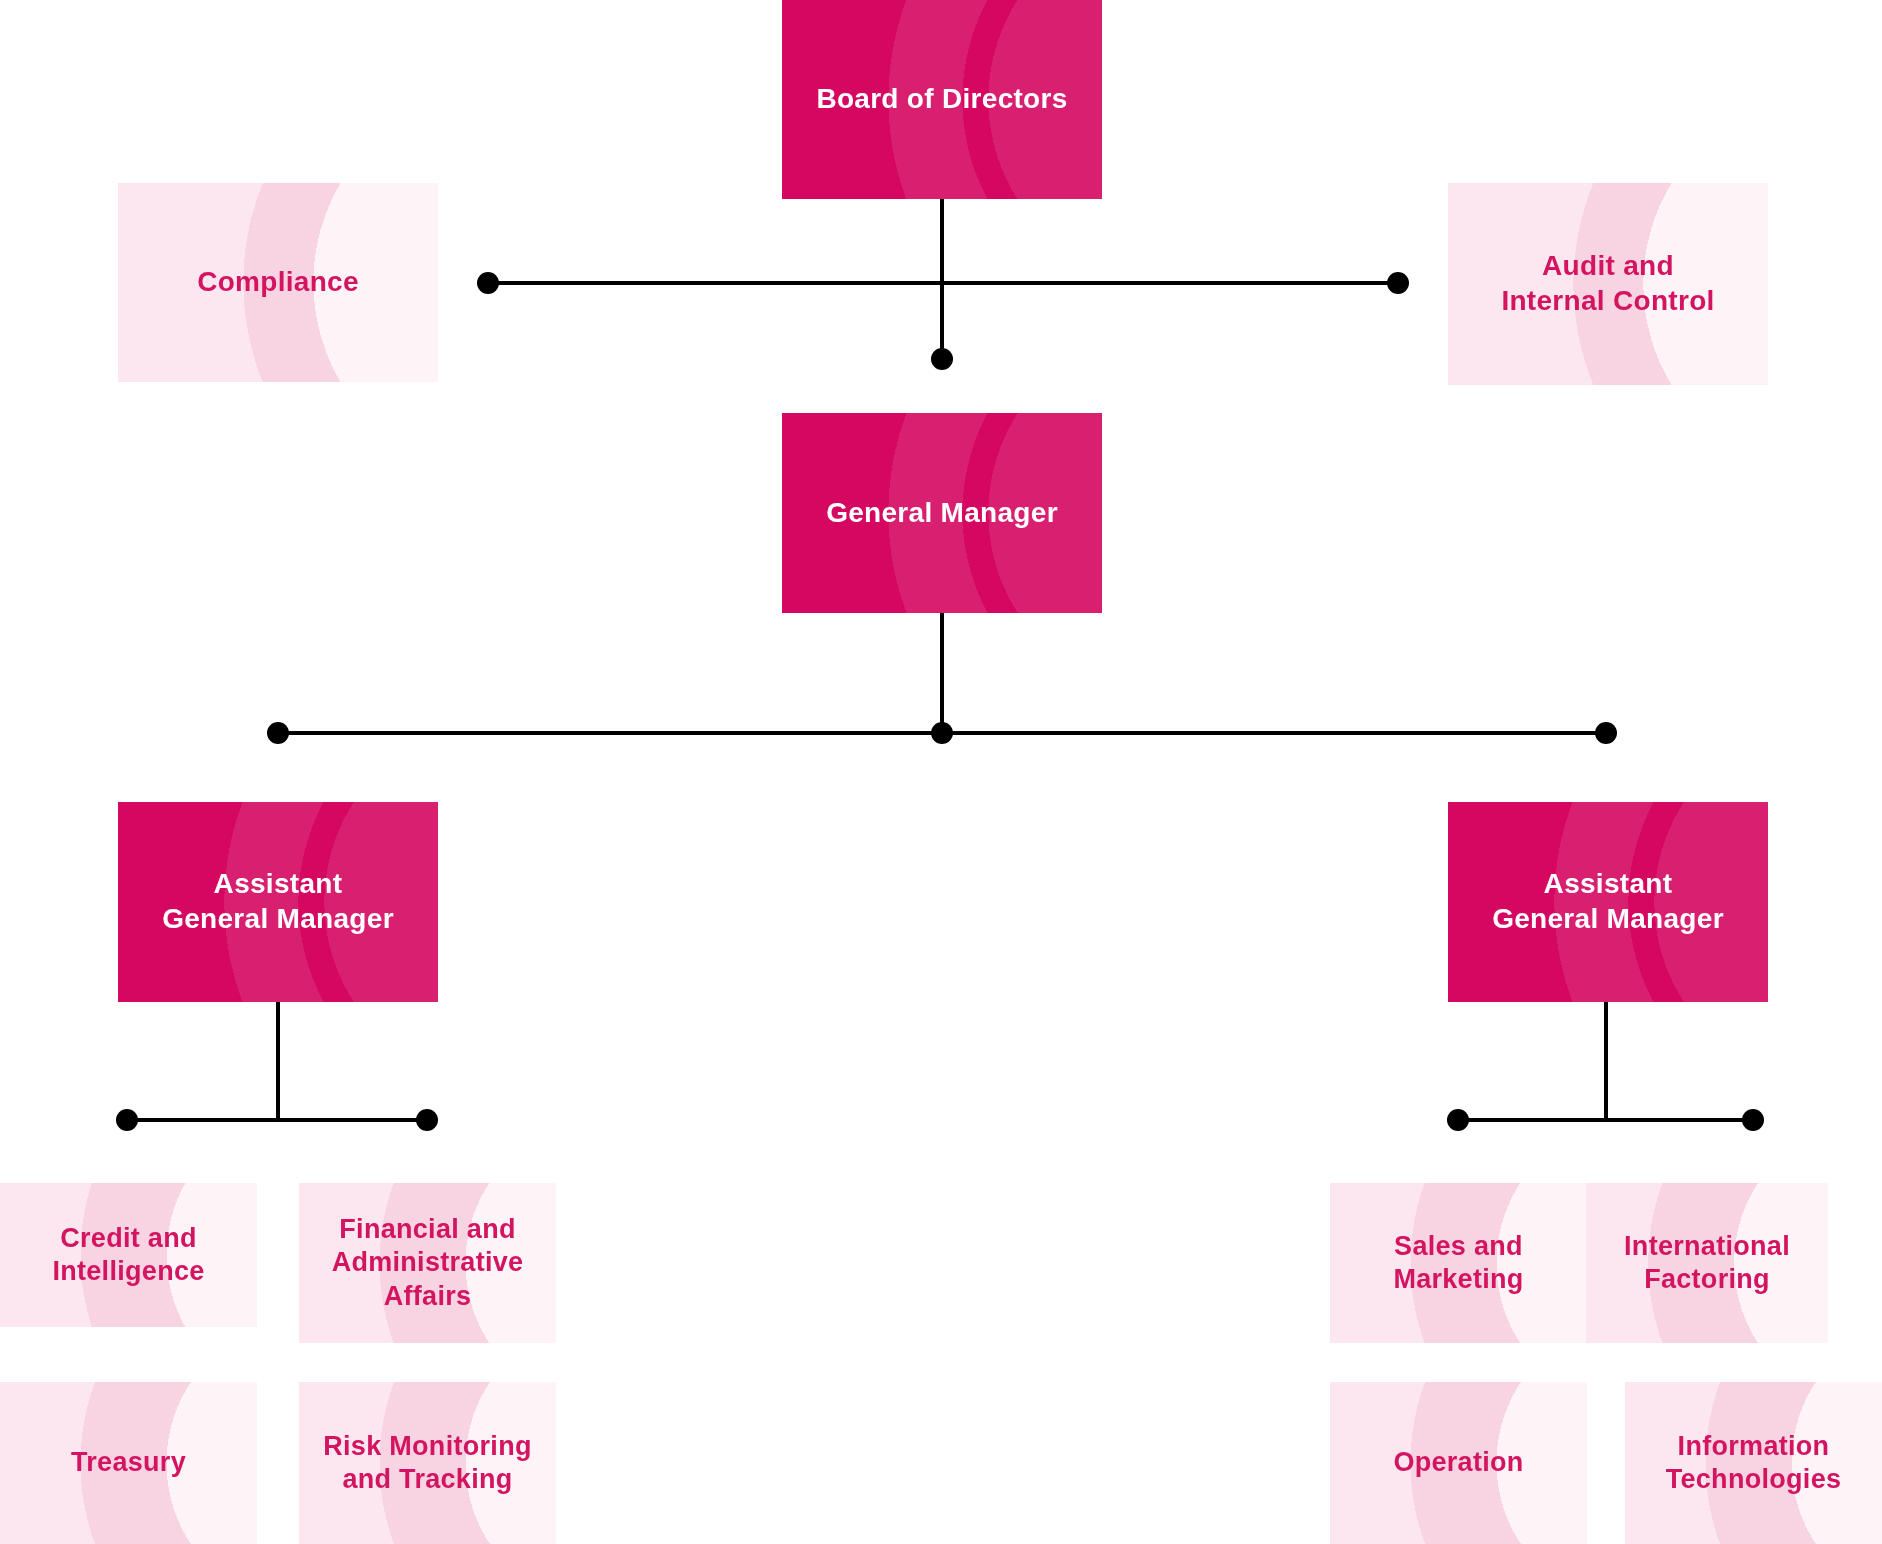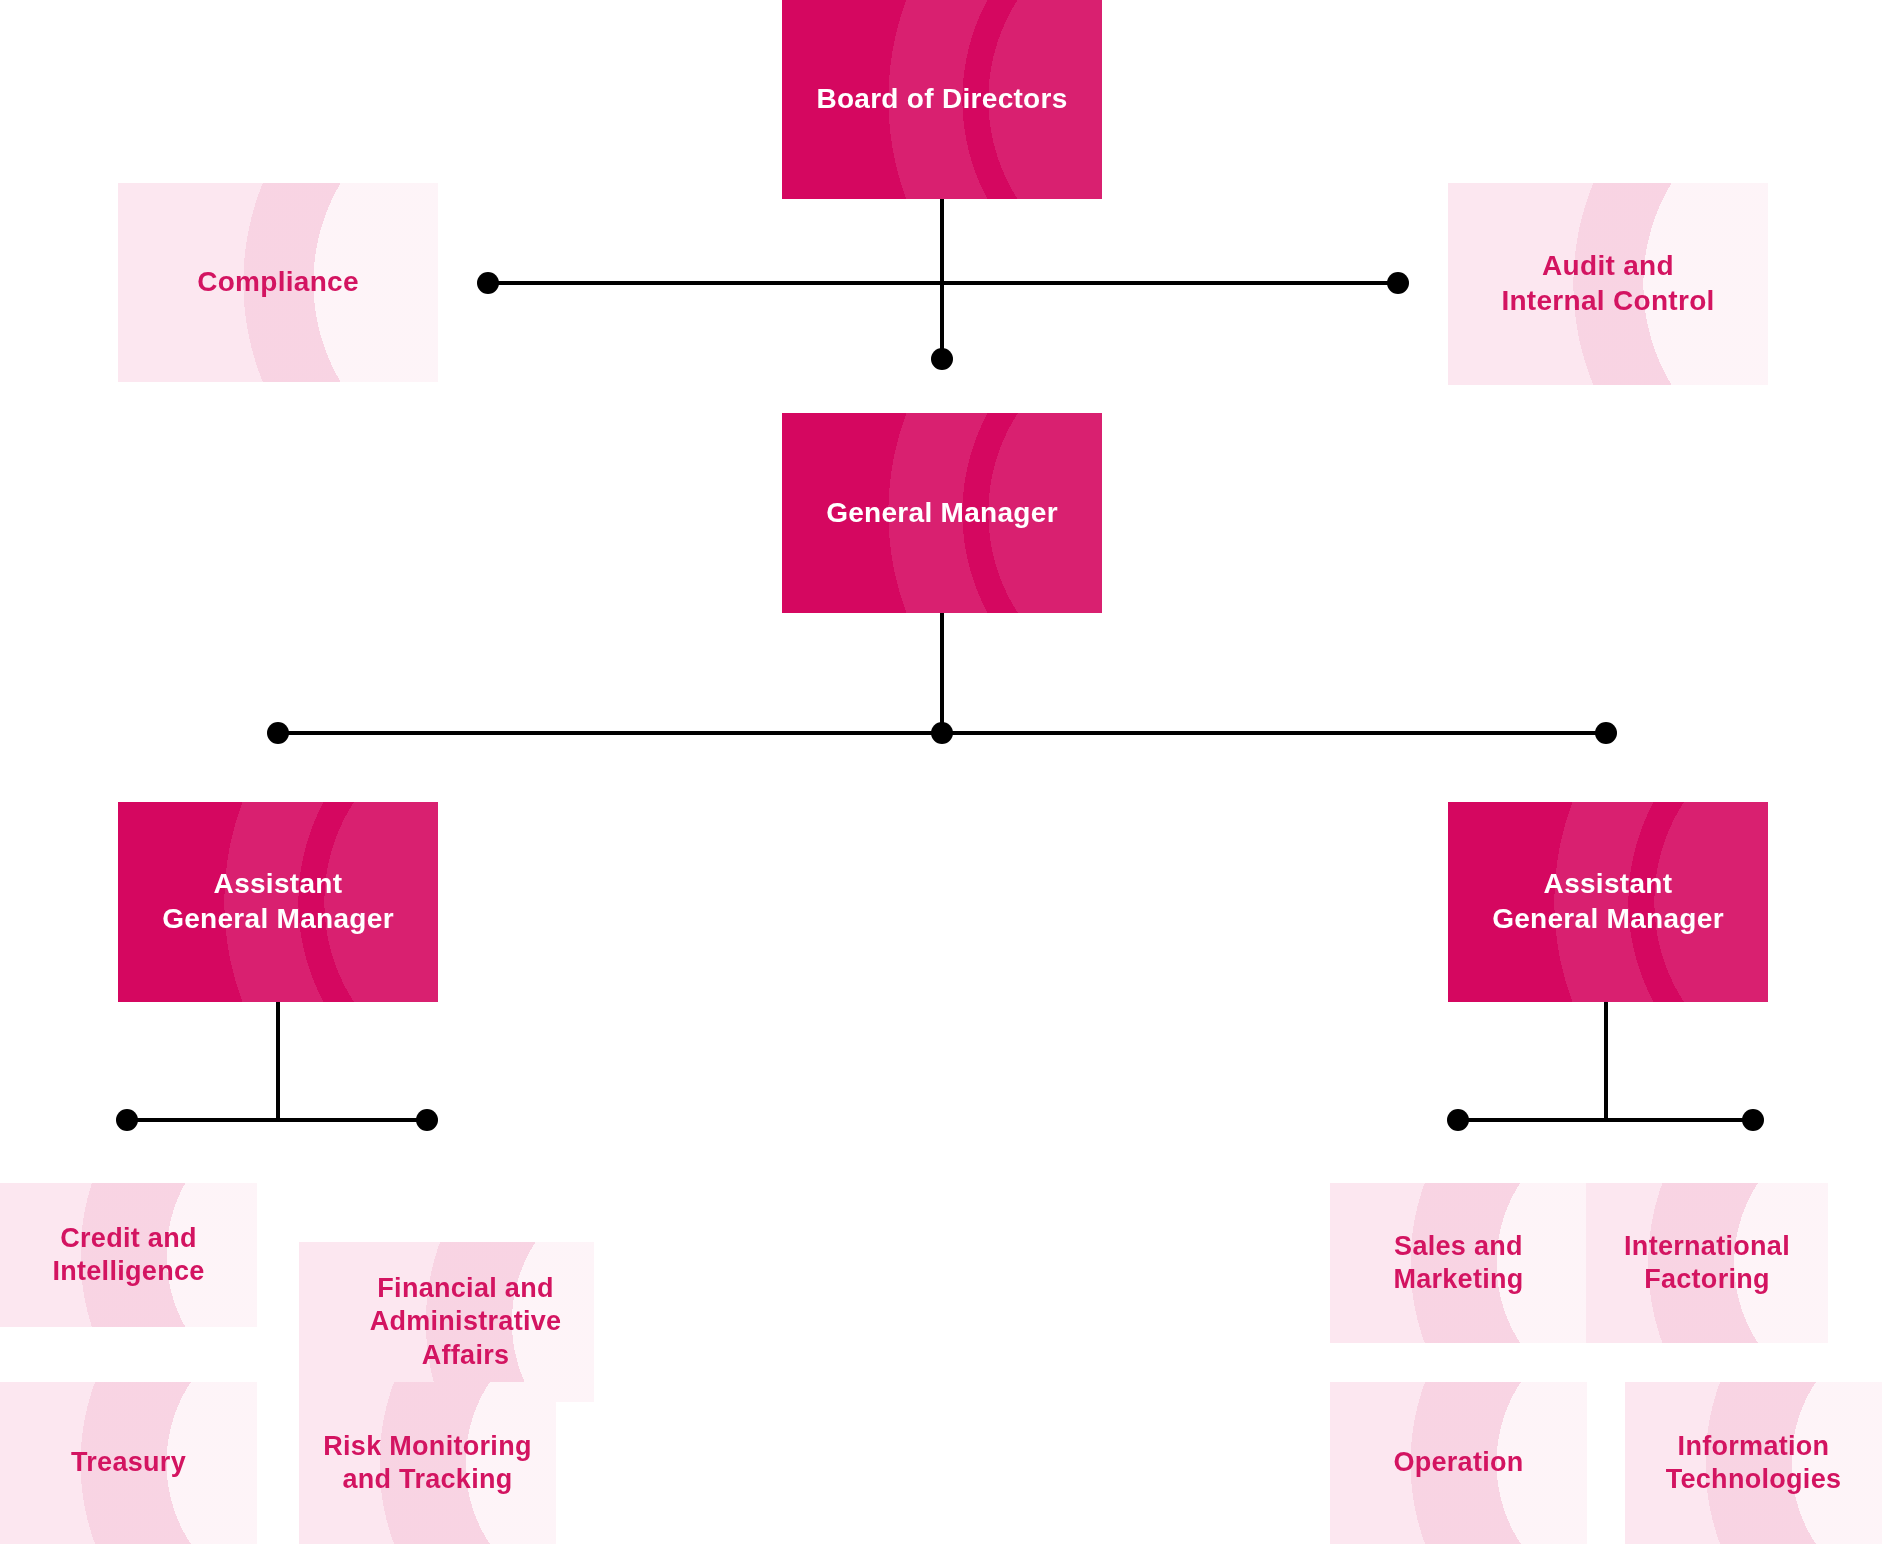--- a/index.html
+++ b/index.html
@@ -59,21 +59,21 @@
       rgba(211,20,97,0) 233px);
   }
   
   #n-board        {left:782px;  top:0px;    width:320px; height:199px;}
   #n-compliance   {left:118px;  top:183px;  width:320px; height:199px;text-align:right;}
   #n-audit        {left:1448px; top:183px;  width:320px; height:202px;}
   #n-gm           {left:782px;  top:413px;  width:320px; height:200px;}
   #n-agm-left     {left:118px;  top:802px;  width:320px; height:200px;}
   #n-agm-right    {left:1448px; top:802px;  width:320px; height:200px;}
   #n-credit       {left:0px;    top:1183px; width:257px; height:144px;}
-  #n-financial    {left:299px;  top:1242px; width:257px; height:160px;padding-left:38px;}
+  #n-financial    {left:299px;  top:1183px; width:257px; height:160px;}
   #n-treasury     {left:0px;    top:1382px; width:257px; height:162px;}
   #n-risk         {left:299px;  top:1382px; width:257px; height:162px;}
   #n-sales        {left:1330px; top:1183px; width:257px; height:160px;}
   #n-international{left:1586px; top:1183px; width:242px; height:160px;}
   #n-operation    {left:1330px; top:1382px; width:257px; height:162px;}
   #n-it           {left:1625px; top:1382px; width:257px; height:162px;}
 
   
   .hline{position:absolute;height:4px;background:#000;transform:translateY(-50%);}
   .vline{position:absolute;width:4px;background:#000;transform:translateX(-50%);}

